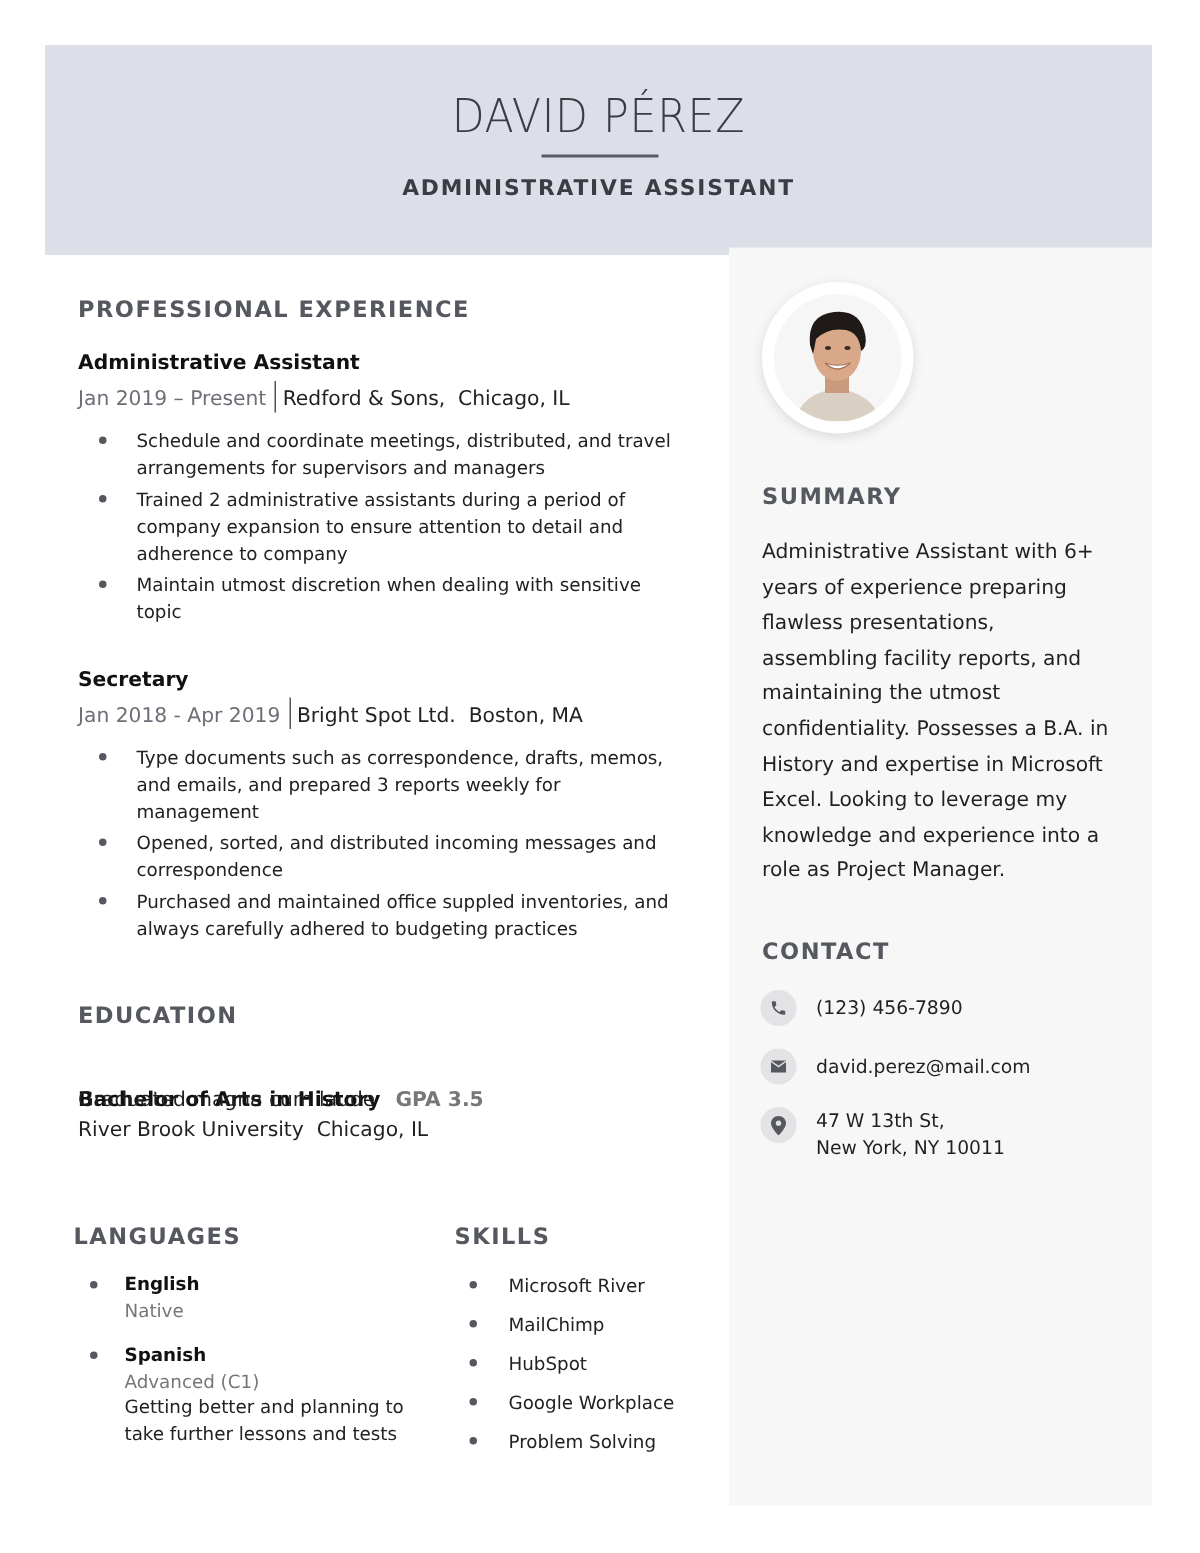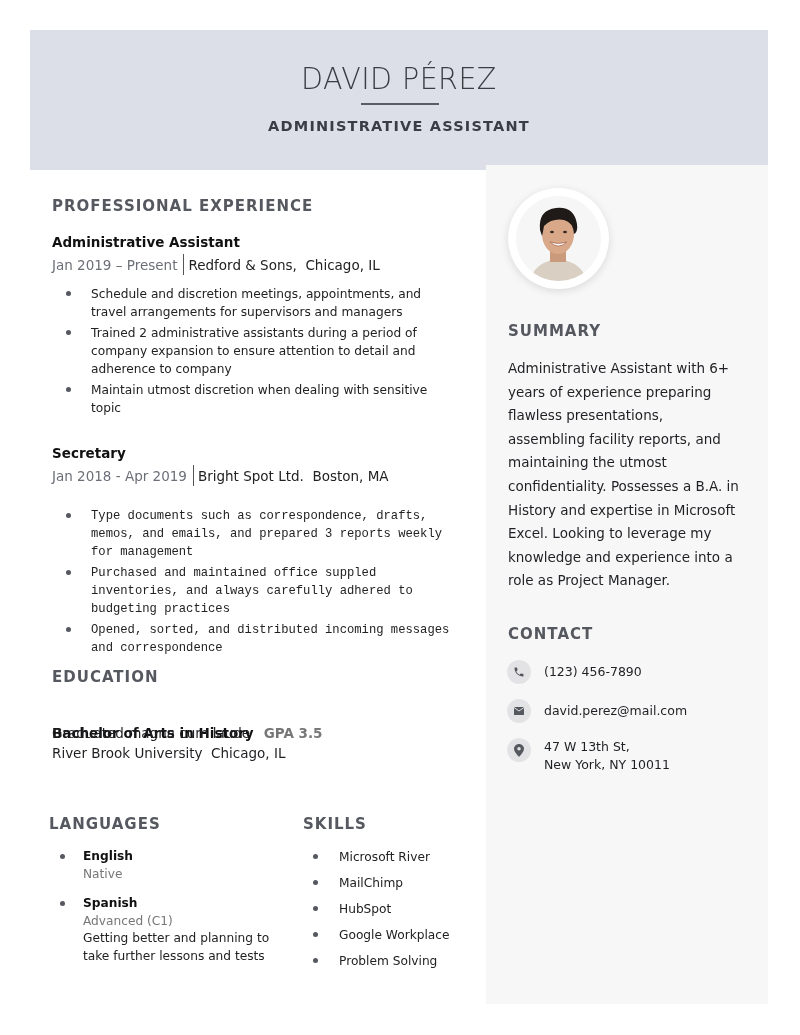--- a/index.html
+++ b/index.html
@@ -93,33 +93,33 @@
 
 <div class="sidebar"></div>
 
 <div class="section-title" style="left:52px; top:197px;">PROFESSIONAL EXPERIENCE</div>
 
 <div class="job-title" style="top:234px;">Administrative Assistant</div>
 <div class="job-meta" style="top:254px;">
   <span class="date">Jan 2019 – Present</span><span class="sep"></span><span style="white-space:pre;">Redford &amp; Sons,  Chicago, IL</span>
 </div>
 <ul class="bullets" style="top:285px;">
-  <li>Schedule and discretion meetings, appointments, and travel arrangements for supervisors and managers</li>
+  <li>Schedule and coordinate meetings, distributed, and travel arrangements for supervisors and managers</li>
   <li>Trained 2 administrative assistants during a period of company expansion to ensure attention to detail and adherence to company</li>
   <li>Maintain utmost discretion when dealing with sensitive topic</li>
 </ul>
 
 <div class="job-title" style="top:445px;">Secretary</div>
 <div class="job-meta" style="top:465px;">
   <span class="date">Jan 2018 - Apr 2019</span><span class="sep"></span><span style="white-space:pre;">Bright Spot Ltd.  Boston, MA</span>
 </div>
-<ul class="bullets" style="top:507px;font-family:Liberation Mono, monospace;">
+<ul class="bullets" style="top:496px;">
   <li>Type documents such as correspondence, drafts, memos, and emails, and prepared 3 reports weekly for management</li>
+  <li>Opened, sorted, and distributed incoming messages and correspondence</li>
   <li>Purchased and maintained office suppled inventories, and always carefully adhered to budgeting practices</li>
-  <li>Opened, sorted, and distributed incoming messages and correspondence</li>
 </ul>
 
 <div class="section-title" style="left:52px; top:668px;">EDUCATION</div>
 <div class="edu" style="top:705px;margin-top:20px;">
   <span class="degree">Bachelor of Arts in History</span><span class="gpa">GPA 3.5</span>
 </div>
 <div class="edu grey" style="top:725px;">Graduated magna cum laude</div>
 <div class="edu" style="top:745px; white-space:pre;">River Brook University  Chicago, IL</div>
 
 <div class="section-title" style="left:49px; top:815px;">LANGUAGES</div>

